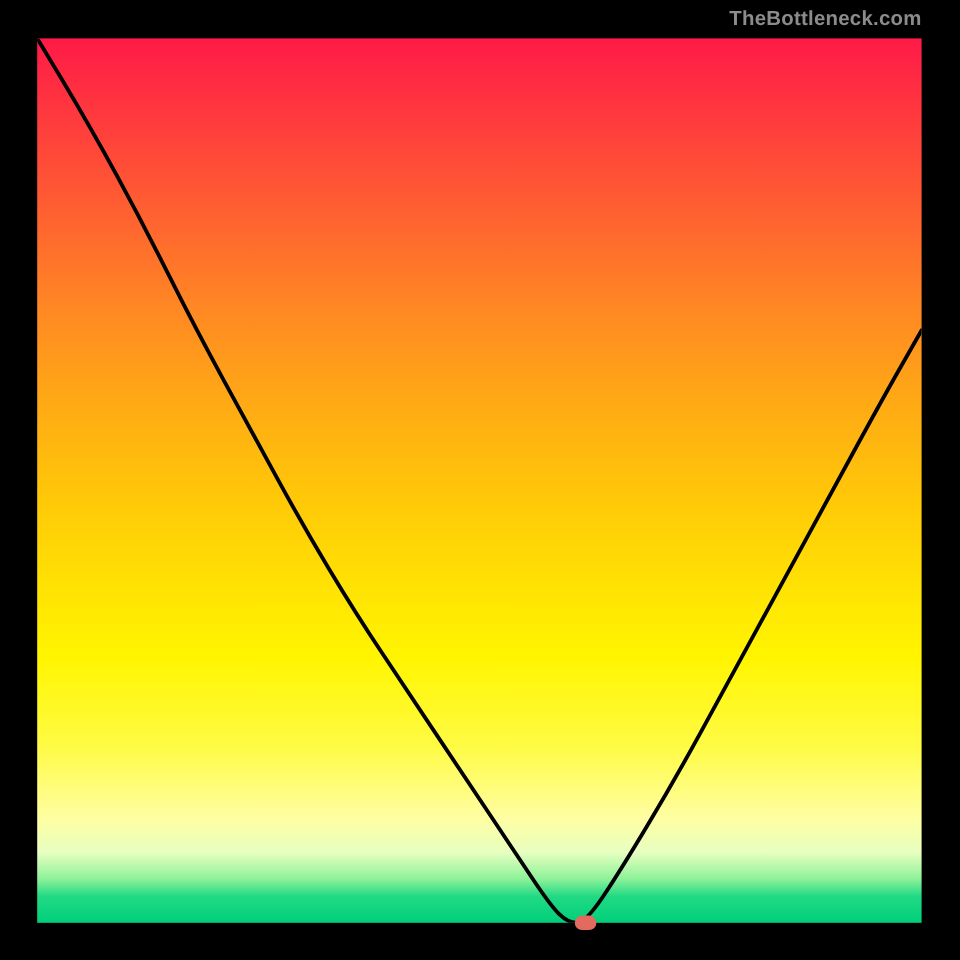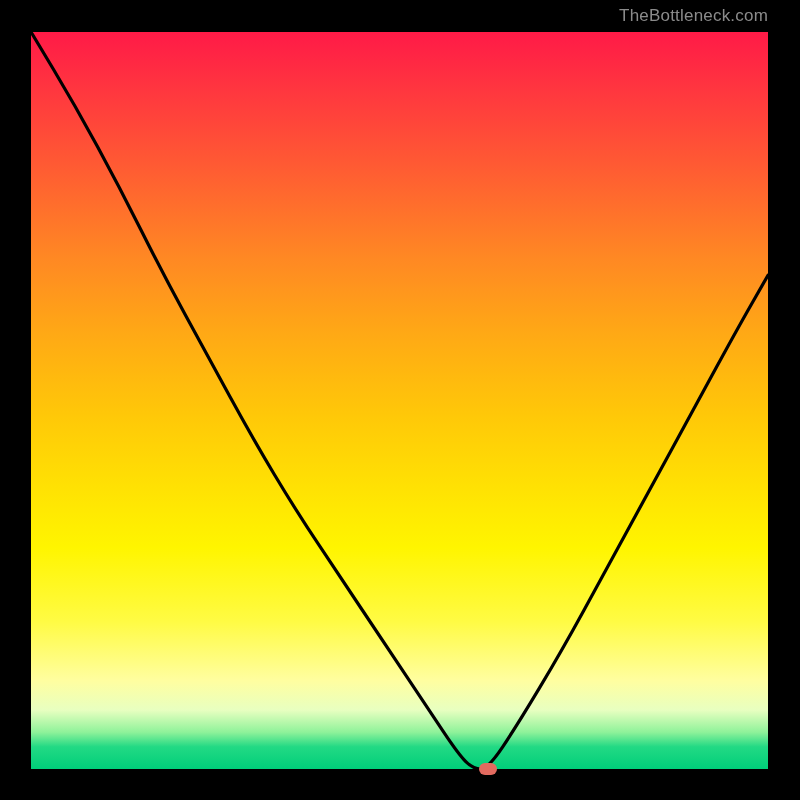--- a/index.html
+++ b/index.html
@@ -55,20 +55,21 @@
     transform: translate(-50%, -50%);
   }
   .attribution {
     position: absolute;
     top: 6px;
     right: 32px;
     font-family: Arial, Helvetica, sans-serif;
     font-size: 17px;
     color: #8b8b8b;
     letter-spacing: 0.2px;
+    font-weight: bold;
   }
 </style>
 </head>
 <body>
 
 <div class="stage">
 
   <div class="plot-area">
     <svg class="curve" viewBox="0 0 737 737" preserveAspectRatio="none">
       <path d="M 0.0 0.0 Q 0.0 0.0 22.1 36.8 Q 44.2 73.7 66.3 114.2 Q 88.4 154.8 110.5 199.0 Q 132.7 243.2 154.8 283.7 Q 176.9 324.3 199.0 364.8 Q 221.1 405.3 243.2 442.2 Q 265.3 479.1 287.4 512.2 Q 309.5 545.4 331.6 578.5 Q 353.8 611.7 375.9 644.9 Q 398.0 678.0 412.7 700.1 Q 427.5 722.3 434.8 729.6 Q 442.2 737.0 449.6 737.0 Q 456.9 737.0 471.7 714.9 Q 486.4 692.8 508.5 655.9 Q 530.6 619.1 552.8 578.5 Q 574.9 538.0 597.0 497.5 Q 619.1 456.9 641.2 416.4 Q 663.3 375.9 685.4 335.3 Q 707.5 294.8 722.3 269.0 L 737.0 243.2" fill="none" stroke="#000000" stroke-width="3.2" stroke-linecap="round" stroke-linejoin="round"></path>

